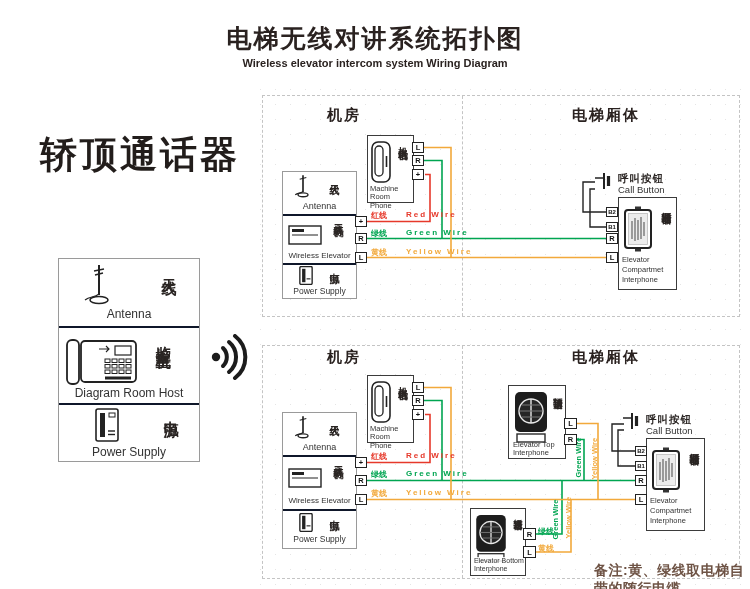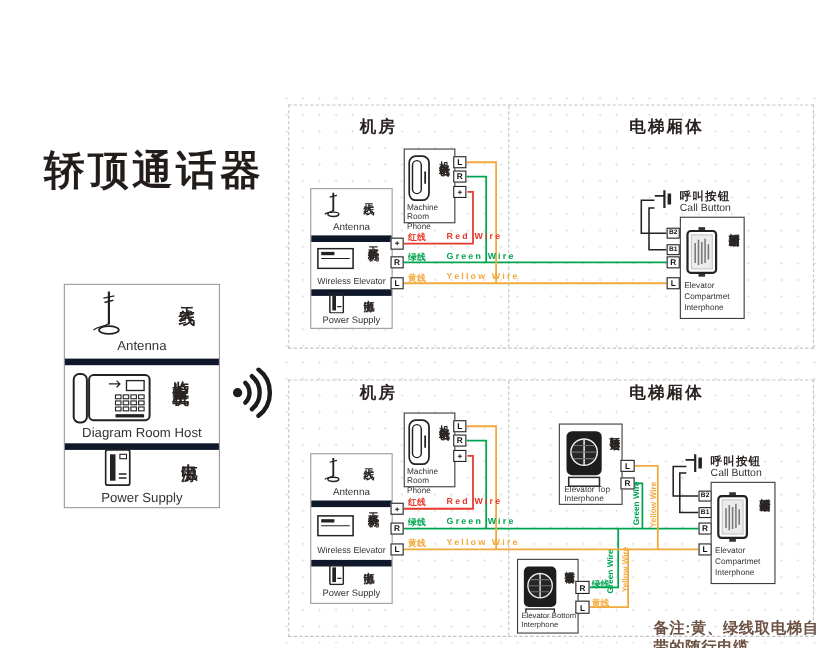--- a/index.html
+++ b/index.html
@@ -20,29 +20,33 @@
   .en{color:#333;text-align:center;}
   .term{background:#fff;border:1.4px solid #222;display:flex;align-items:center;justify-content:center;
         font-weight:bold;font-size:7.5px;color:#111;box-sizing:border-box;z-index:4;}
   .term.sm{font-size:6px;}
   .wlabel{font-size:8px;font-weight:bold;white-space:nowrap;z-index:5;}
   .wlabel.en-w{letter-spacing:2px;}
   .vlabel{font-size:7.5px;font-weight:bold;white-space:nowrap;transform:rotate(-90deg);z-index:5;}
   svg.wires{position:absolute;left:0;top:0;z-index:2;}
   .comp{z-index:3;}
   .note{font-size:14px;font-weight:bold;color:#6e5345;letter-spacing:0.5px;}
-  .cellline{border-bottom:6px solid #0f172a;}
+  .cellline{border-bottom:2px solid #0f172a;}
 </style>
 </head>
 <body>
 
 <div class="page">
 
   <div class="abs dots" style="left:253px;top:82px;width:497px;height:503px;"></div>
 
+  <div class="abs" style="left:150px;top:22px;width:450px;text-align:center;">
+    <div class="title-zh">电梯无线对讲系统拓扑图</div>
+    <div class="title-en">Wireless elevator intercom system Wiring Diagram</div>
+  </div>
 
   <div class="abs big-head" style="left:40px;top:130px;">轿顶通话器</div>
 
   <svg class="wires" width="750" height="589" viewBox="0 0 750 589">
 
     <path d="M367,221.5 H430 V174.5 H425" fill="none" stroke="currentColor" stroke-width="1.6" style="color: rgb(230, 57, 43);"></path>
     <path d="M424,160.5 H442 V238.5 M367,238.5 H607" fill="none" stroke="currentColor" stroke-width="1.6" style="color: rgb(0, 165, 81);"></path>
     <path d="M424,147.5 H451 V257.5 M367,257.5 H607" fill="none" stroke="currentColor" stroke-width="1.6" style="color: rgb(242, 169, 59);"></path>
     <path d="M606,212 H583 V182 H595 M606,227 H590 V189 H595" fill="none" stroke="#222" stroke-width="1.4"></path>
 

